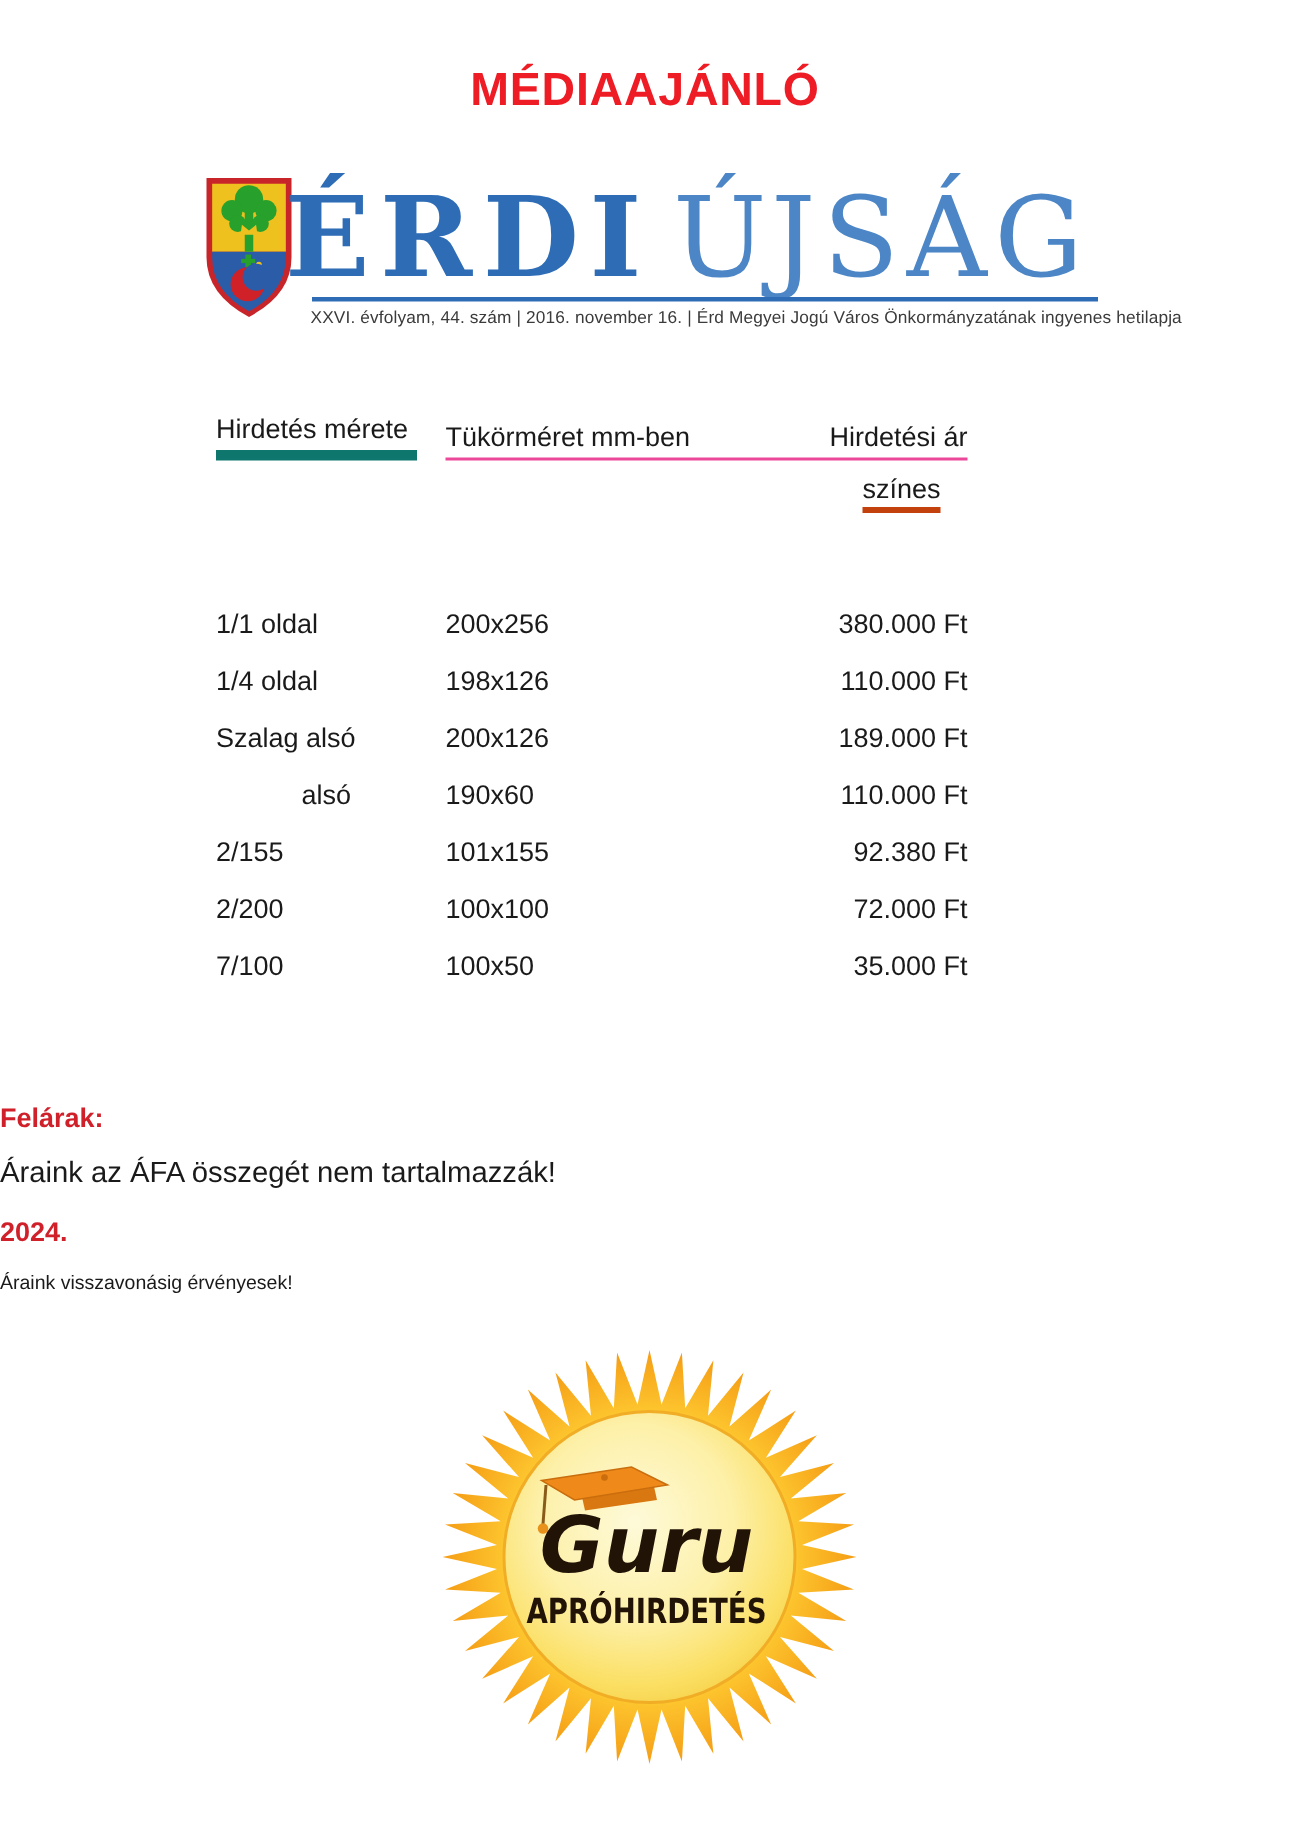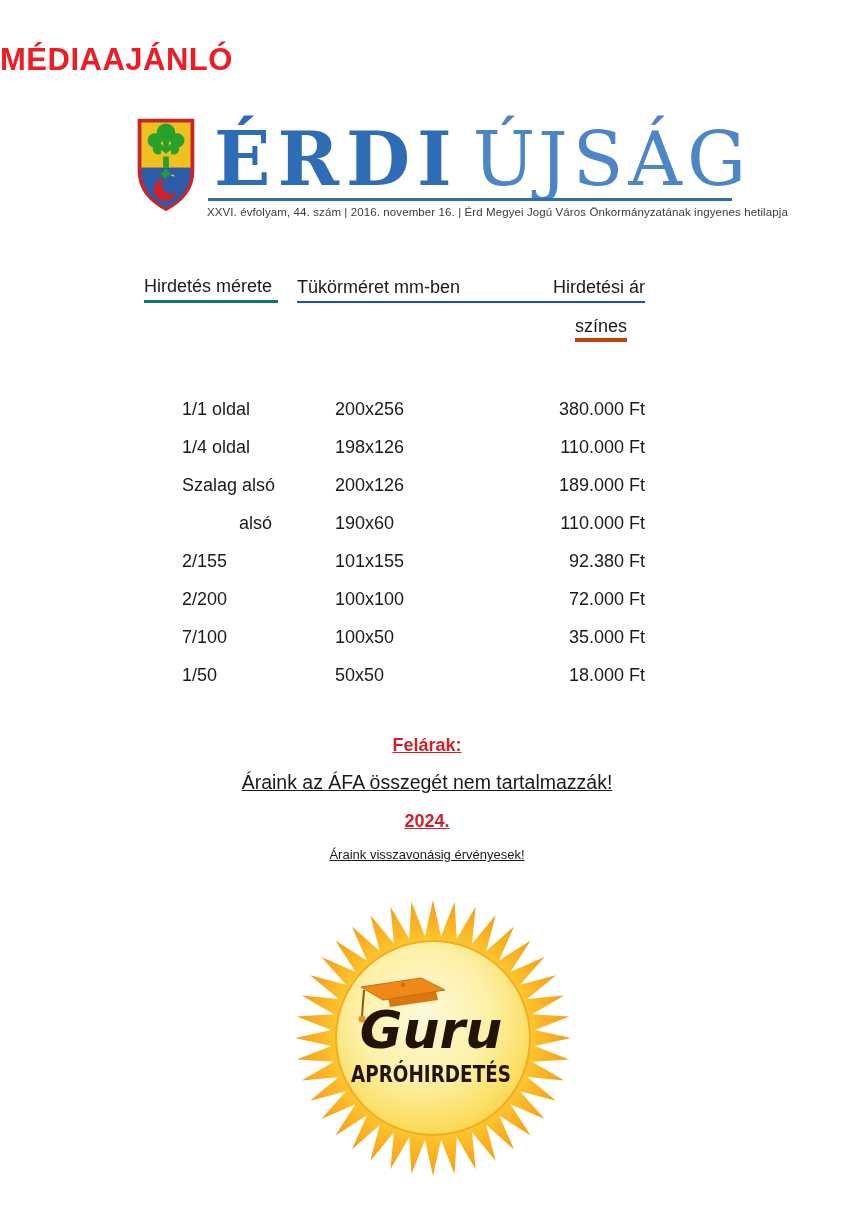--- a/index.html
+++ b/index.html
@@ -2,56 +2,56 @@
 <html><head>
 <meta charset="utf-8">
 <style>
   html,body{margin:0;padding:0;background:#ffffff;}
   .page{
     position:relative;width:860px;height:1216px;background:#ffffff;overflow:hidden;
     font-family:"Liberation Sans","DejaVu Sans",sans-serif;color:#1a1a1a;
   }
   
   .doc-title{
-    position:absolute;top:42px;left:0;right:0;margin:0;text-align:left;
+    position:absolute;top:42px;left:0;right:0;margin:0;text-align:center;
     font-size:31px;font-weight:bold;letter-spacing:.5px;color:#ee1c25;
   }
   
   .masthead{position:absolute;left:130px;top:106px;width:606px;height:118px;}
   .crest{position:absolute;left:2px;top:6px;width:68px;height:106px;}
   .logotype{
-    position:absolute;left:84px;top:-2px;height:92px;width:530px;
+    position:absolute;left:60px;top:-2px;height:92px;width:530px;
     font-family:"DejaVu Serif","Liberation Serif",serif;
     display:flex;align-items:flex-end;white-space:nowrap;line-height:1;text-align:center;
   }
   .word-erdi{font-size:74px;font-weight:bold;color:#2e6db6;letter-spacing:7px;}
   .word-ujsag{font-size:74px;font-weight:normal;color:#4c86c6;letter-spacing:5px;margin-left:14px;}
   .masthead-rule{position:absolute;left:78px;right:4px;top:92px;height:3px;background:#2e6db6;}
   .masthead-tagline{
     position:absolute;left:77px;top:100px;width:528px;
     font-size:11.5px;color:#3b3b3b;letter-spacing:.1px;white-space:nowrap;
   }
   
   .rate-table{position:absolute;left:144px;top:276px;width:501px;font-size:18px;}
   .thead{display:flex;align-items:flex-end;}
-  .th-size{display:inline-block;width:134px;border-bottom:3px solid #0f766e;padding-bottom:3px;}
+  .th-size{display:inline-block;width:134px;border-bottom:7px solid #0f766e;padding-bottom:3px;}
   .th-group{
     flex:1;display:flex;justify-content:space-between;margin-left:19px;
-    border-bottom:2px solid #1d4ed8;padding-bottom:3px;
+    border-bottom:2px solid #ec4899;padding-bottom:3px;
   }
   .th-sub-wrap{position:absolute;top:40px;right:18px;}
   .th-sub{border-bottom:4px solid #c2410c;padding-bottom:2px;}
   .tbody{position:absolute;left:0;top:114px;width:501px;}
-  .trow{display:flex;height:38px;line-height:24px;align-items:center;margin-left:38px;}
+  .trow{display:flex;height:38px;line-height:24px;align-items:flex-end;}
   .c1{width:153px;}
   .c1.indent{padding-left:57px;box-sizing:border-box;}
   .c2{width:160px;}
   .c3{flex:1;text-align:right;}
   
-  .note{position:absolute;left:0;right:6px;text-align:center;text-decoration:underline;}
+  .note{position:absolute;left:0;right:6px;text-align:left;}
   .note-surcharge{top:735px;font-size:18px;font-weight:bold;color:#d0202a;}
   .note-vat{top:771px;font-size:19.5px;color:#1a1a1a;}
   .note-year{top:811px;font-size:18px;font-weight:bold;color:#d0202a;}
   .note-validity{top:847px;font-size:13px;color:#1a1a1a;}
   
   .guru-sun{position:absolute;left:293px;top:898px;width:280px;height:280px;}
   .guru-brand-text{
     font-family:"DejaVu Sans","Liberation Sans",sans-serif;font-weight:bold;font-style:italic;
   }
   .guru-sub-text{font-family:"DejaVu Sans","Liberation Sans",sans-serif;font-weight:bold;}
@@ -140,25 +140,20 @@
       <span class="c2">100x100</span>
       <span class="c3">72.000 Ft</span>
     </div>
 
     <div class="trow">
       <span class="c1">7/100</span>
       <span class="c2">100x50</span>
       <span class="c3">35.000 Ft</span>
     </div>
 
-    <div class="trow">
-      <span class="c1">1/50</span>
-      <span class="c2">50x50</span>
-      <span class="c3">18.000 Ft</span>
-    </div>
   </div>
   </div>
 
   <div class="note note-surcharge">Felárak:</div>
   <div class="note note-vat">Áraink az ÁFA összegét nem tartalmazzák!</div>
   <div class="note note-year">2024.</div>
   <div class="note note-validity">Áraink visszavonásig érvényesek!</div>
 
   <svg class="guru-sun" viewBox="0 0 280 280" aria-hidden="true">
     <defs>

